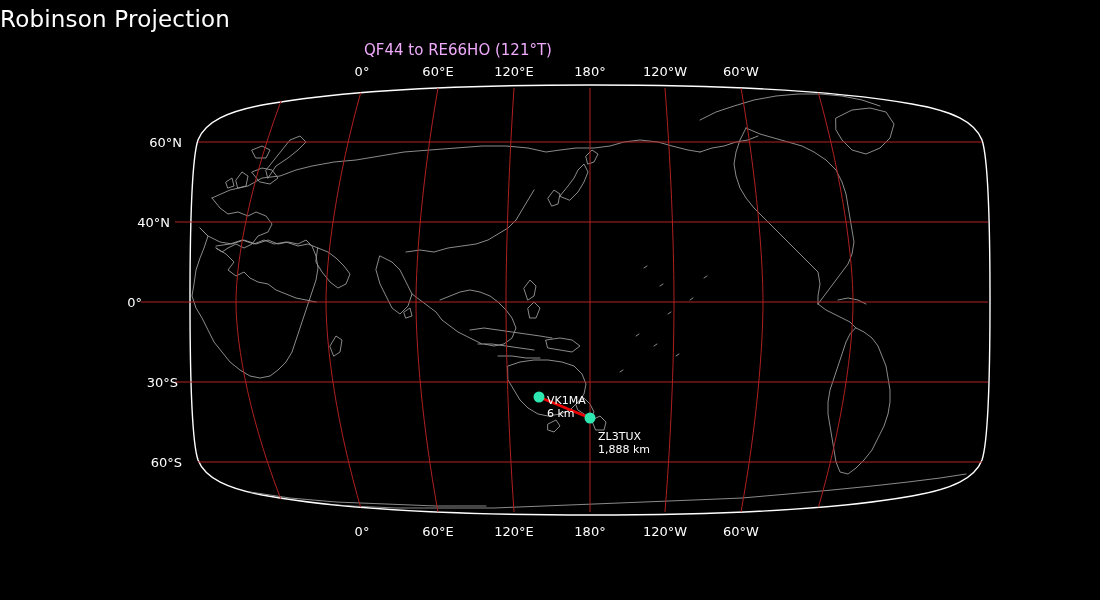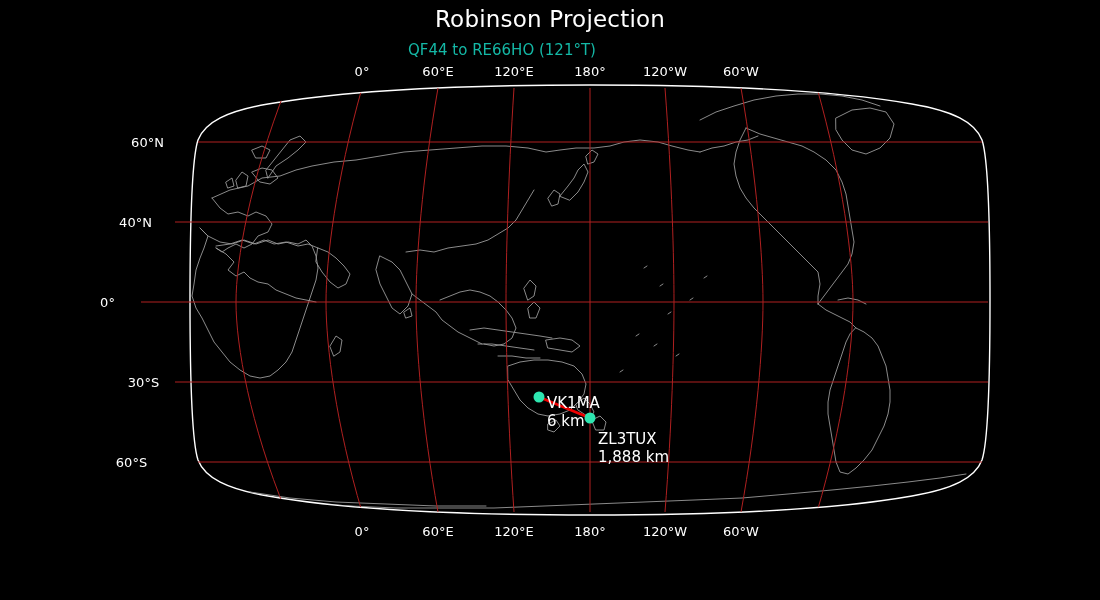--- a/index.html
+++ b/index.html
@@ -1,34 +1,34 @@
 <!DOCTYPE html>
 <html><head>
 <meta charset="utf-8">
 <style>
   html,body{margin:0;padding:0;background:#000;}
   body{width:1100px;height:600px;overflow:hidden;
        font-family:"DejaVu Sans","Liberation Sans",sans-serif;color:#fff;}
   #root{position:relative;width:1100px;height:600px;background:#000;}
 
-  .title{position:absolute;left:0;top:6px;width:1100px;text-align:center;
+  .title{position:absolute;left:0;top:6px;width:1100px;
          font-size:23px;color:#ffffff;letter-spacing:.2px;}
   .subtitle{position:absolute;left:0;top:41px;width:916px;text-align:center;
-         font-size:15px;color:#14b8a6;margin-left:44px;}
+         font-size:15px;color:#f0abfc;}
 
   .maparea{position:absolute;left:0;top:0;width:1100px;height:600px;}
   svg.map{position:absolute;left:0;top:0;width:1100px;height:600px;display:block;}
 
   .lonlab,.latlab{position:absolute;font-size:13px;color:#ffffff;white-space:nowrap;}
   .lonlab{transform:translateX(-50%);}
-  .latlab{transform:translateY(-50%);text-align:center;}
+  .latlab{transform:translateY(-50%);text-align:right;margin-left:7px;}
 
   .marker{position:absolute;width:11px;height:11px;border-radius:50%;
           background:#2ee6b0;transform:translate(-50%,-50%);}
-  .mlabel{position:absolute;font-size:15px;color:#ffffff;white-space:nowrap;}
+  .mlabel{position:absolute;font-size:11px;color:#ffffff;white-space:nowrap;}
   .mlabel .sub{display:block;}
 </style>
 </head>
 <body>
 
 <div id="root">
 
   <div class="title">Robinson Projection</div>
   <div class="subtitle">QF44 to RE66HO (121°T)</div>
 
@@ -209,21 +209,21 @@
       <div class="lonlab" style="left:590px;top:524px">180°</div>
       <div class="lonlab" style="left:665px;top:524px">120°W</div>
       <div class="lonlab" style="left:741px;top:524px">60°W</div>
     </div>
 
     <div>
       <div class="latlab" style="left:120px;top:142px;width:55px">60°N</div>
       <div class="latlab" style="left:108px;top:222px;width:55px">40°N</div>
       <div class="latlab" style="left:80px;top:302px;width:55px">0°</div>
       <div class="latlab" style="left:116px;top:382px;width:55px">30°S</div>
-      <div class="latlab" style="left:104px;top:462px;width:55px">60°S</div>
+      <div class="latlab" style="left:120px;top:462px;width:55px">60°S</div>
     </div>
 
     <div class="marker" style="left:539px;top:397px"></div>
     <div class="marker" style="left:590px;top:418px"></div>
 
     <div class="mlabel" style="left:547px;top:394px">
       <span>VK1MA</span>
       <span class="sub">6 km</span>
     </div>
 

